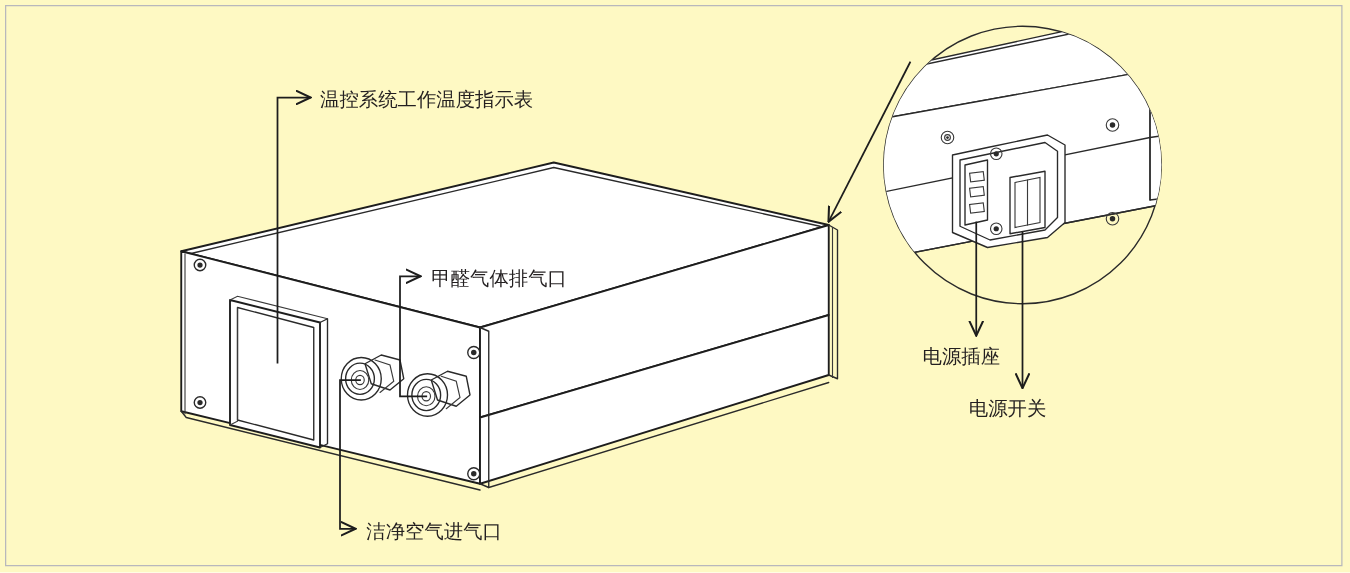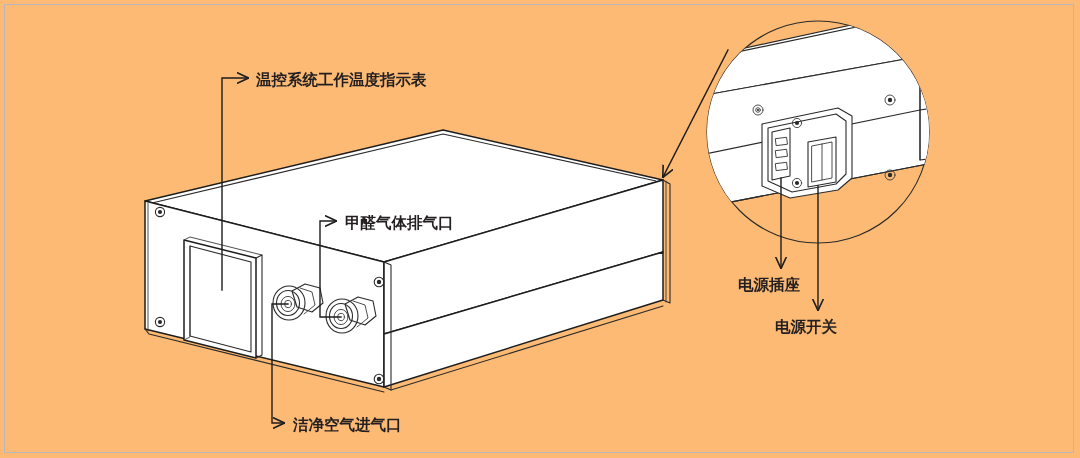--- a/index.html
+++ b/index.html
@@ -1,20 +1,20 @@
 <!DOCTYPE html>
 <html><head>
 <meta charset="utf-8">
 <style>
   html,body{margin:0;padding:0;background:#ffffff;}
   body{
     width:1080px;height:458px;overflow:hidden;
     font-family:"DejaVu Sans","Liberation Sans",sans-serif;
   }
-  #page{position:relative;width:1080px;height:458px;background:#fdba74;font-weight:bold;}
+  #page{position:relative;width:1080px;height:458px;background:#fef9c3;}
   .frame{
     position:absolute;left:4px;top:4px;width:1070px;height:449px;
     border:1px solid #b8b8bc;box-sizing:border-box;
   }
   svg#art{position:absolute;left:0;top:0;width:1080px;height:458px;display:block;}
   .ln{fill:none;stroke:#1d1d1d;stroke-width:1.5;stroke-linejoin:round;stroke-linecap:round;}
   .ln-thin{fill:none;stroke:#2a2a2a;stroke-width:1.1;stroke-linejoin:round;stroke-linecap:round;}
   .ln-hair{fill:none;stroke:#3a3a3a;stroke-width:0.9;stroke-linecap:round;}
   .face{fill:#ffffff;}
   .leader{fill:none;stroke:#1d1d1d;stroke-width:1.4;stroke-linecap:square;}

